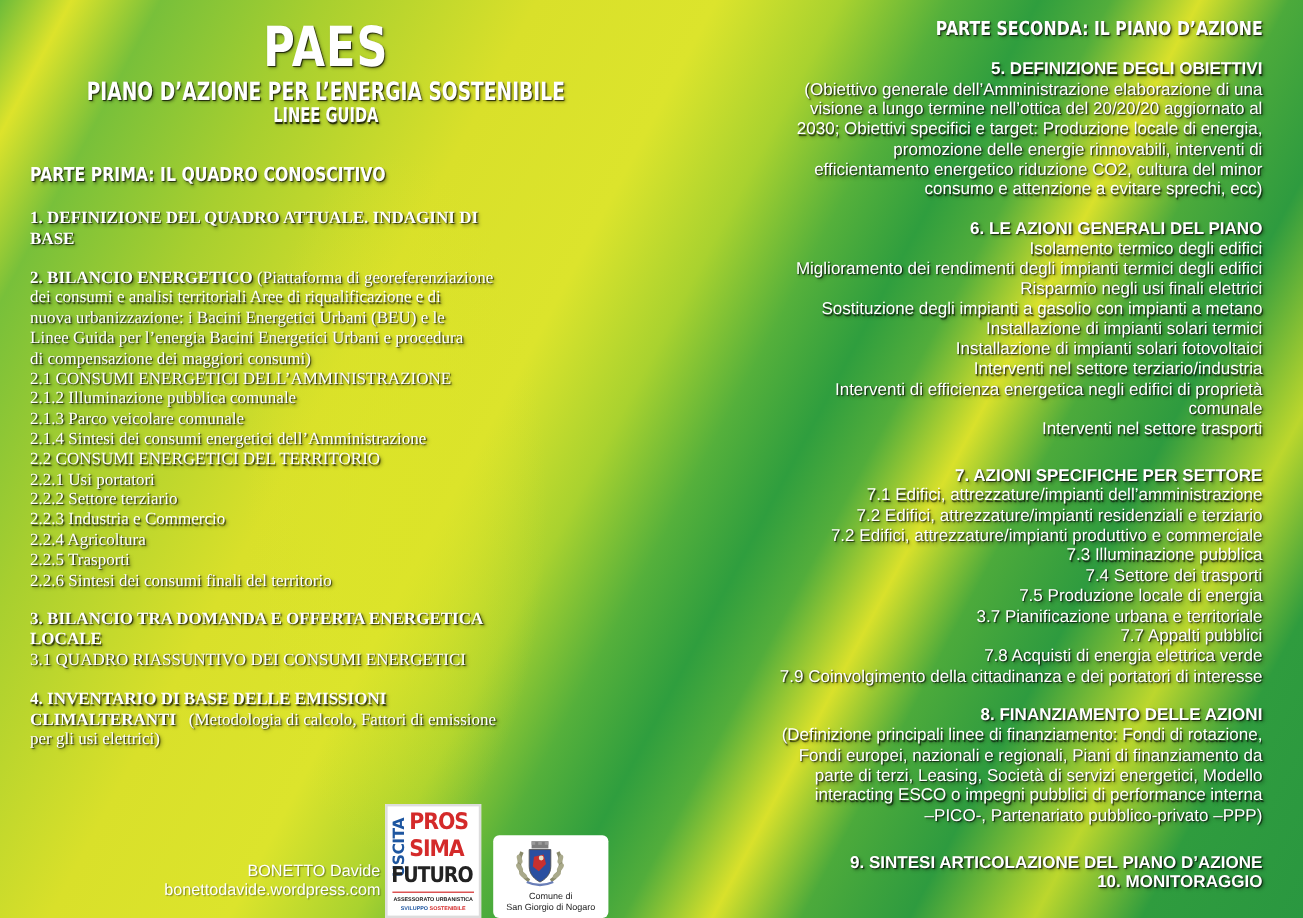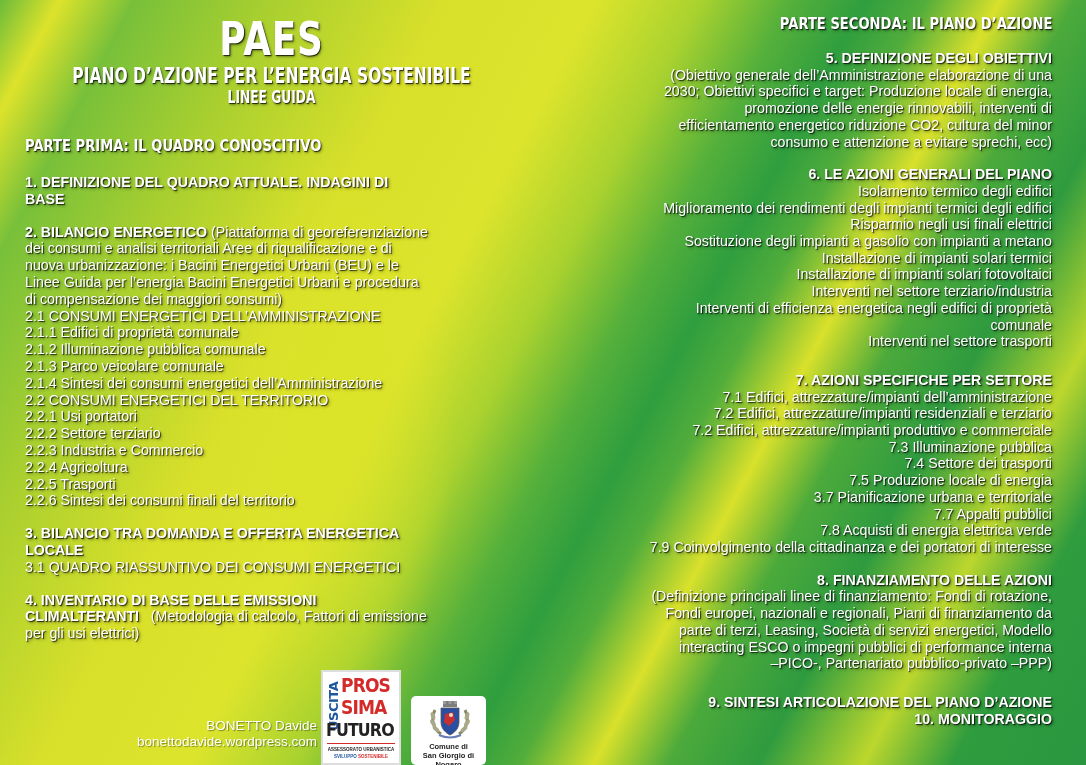--- a/index.html
+++ b/index.html
@@ -36,21 +36,21 @@
 
   .part-heading {
     position: absolute; font-family: "DejaVu Sans", sans-serif; font-weight: bold;
     font-size: 16px; white-space: nowrap; transform: scaleX(0.82);
   }
   .part1 { left: 25px; top: 136px; transform-origin: left center; }
   .part2 { right: 34px; top: 14px; transform-origin: right center; }
 
   
   .left-col { position: absolute; left: 25px; top: 174px; width: 475px; font-size: 14.2px; line-height: 16.8px; }
-  .left-col .sec { margin-bottom: 16px; }
+  .left-col .sec { margin-bottom: 16px; font-family: Liberation Serif, serif; }
   .left-col .h { font-weight: bold; }
   .left-col .line { white-space: nowrap; }
 
   
   .right-col { position: absolute; right: 34px; top: 50px; width: 500px; text-align: right; font-size: 14.2px; line-height: 16.7px; }
   .right-col .sec { margin-bottom: 16px; }
   .right-col .h { font-weight: bold; }
   .right-col .line { white-space: nowrap; }
 
   
@@ -76,22 +76,22 @@
   .logo-prossima .futuro {
     position: absolute; left: 3px; top: 47px; color: #222; font-weight: bold; font-size: 18px;
     font-family: "DejaVu Sans", sans-serif; letter-spacing: -1px; transform: scaleX(0.88); transform-origin: left;
   }
   .logo-prossima .rule { position: absolute; left: 4px; right: 4px; top: 71px; height: 1px; background: #d42a2a; }
   .logo-prossima .ass { position: absolute; left: 0; right: 0; top: 75px; text-align: center; font-size: 4.5px; font-weight: bold; color: #222; }
   .logo-prossima .svil { position: absolute; left: 0; right: 0; top: 82px; text-align: center; font-size: 4.5px; font-weight: bold; color: #1e56a0; }
   .logo-prossima .svil span { color: #d42a2a; }
 
   .logo-comune {
-    position: absolute; left: 411px; top: 696px; width: 75px; height: 69px;
-    background: #fff; border-radius: 5px; font-weight: bold;
+    position: absolute; left: 411px; top: 696px; width: 96px; height: 69px;
+    background: #fff; border-radius: 5px;
   }
   .logo-comune .crest { position: absolute; left: 16px; top: 4px; width: 46px; height: 40px; }
   .logo-comune .cap { position: absolute; left: 0; right: 0; top: 46px; text-align: center; color: #222; font-size: 7.5px; line-height: 9px; }
 </style>
 </head>
 <body>
 
 <div class="page">
 
   <div class="title-block shadow">
@@ -108,21 +108,20 @@
       <div class="h line">BASE</div>
     </div>
 
     <div class="sec">
       <div class="line"><span class="h">2. BILANCIO ENERGETICO</span><span> (Piattaforma di georeferenziazione</span></div>
       <div class="line">dei consumi e analisi territoriali Aree di riqualificazione e di</div>
       <div class="line">nuova urbanizzazione: i Bacini Energetici Urbani (BEU) e le</div>
       <div class="line">Linee Guida per l’energia  Bacini Energetici Urbani e procedura</div>
       <div class="line">di compensazione dei maggiori consumi)</div>
       <div class="line">2.1 CONSUMI ENERGETICI DELL’AMMINISTRAZIONE</div>
-      <div class="line">2.1.1 Edifici di proprietà comunale</div>
       <div class="line">2.1.2 Illuminazione pubblica comunale</div>
       <div class="line">2.1.3 Parco veicolare comunale</div>
       <div class="line">2.1.4 Sintesi dei consumi energetici dell’Amministrazione</div>
       <div class="line">2.2 CONSUMI ENERGETICI DEL TERRITORIO</div>
       <div class="line">2.2.1 Usi portatori</div>
       <div class="line">2.2.2 Settore terziario</div>
       <div class="line">2.2.3 Industria e Commercio</div>
       <div class="line">2.2.4 Agricoltura</div>
       <div class="line">2.2.5 Trasporti</div>
       <div class="line">2.2.6 Sintesi dei consumi finali del territorio</div>
@@ -140,20 +139,21 @@
       <div class="line">per gli usi elettrici)</div>
     </div>
   </div>
 
   <div class="part-heading part2 shadow">PARTE SECONDA: IL PIANO D’AZIONE</div>
 
   <div class="right-col shadow">
     <div class="sec">
       <div class="h line">5. DEFINIZIONE DEGLI OBIETTIVI</div>
       <div class="line">(Obiettivo generale dell’Amministrazione elaborazione di una</div>
+      <div class="line">visione a lungo termine nell’ottica del 20/20/20 aggiornato al</div>
       <div class="line">2030; Obiettivi specifici e target: Produzione locale di energia,</div>
       <div class="line">promozione delle energie rinnovabili, interventi di</div>
       <div class="line">efficientamento energetico riduzione CO2, cultura del minor</div>
       <div class="line">consumo e attenzione a evitare sprechi, ecc)</div>
     </div>
 
     <div class="sec">
       <div class="h line">6. LE AZIONI GENERALI DEL PIANO</div>
       <div class="line">Isolamento termico degli edifici</div>
       <div class="line">Miglioramento dei rendimenti degli impianti termici degli edifici</div>

